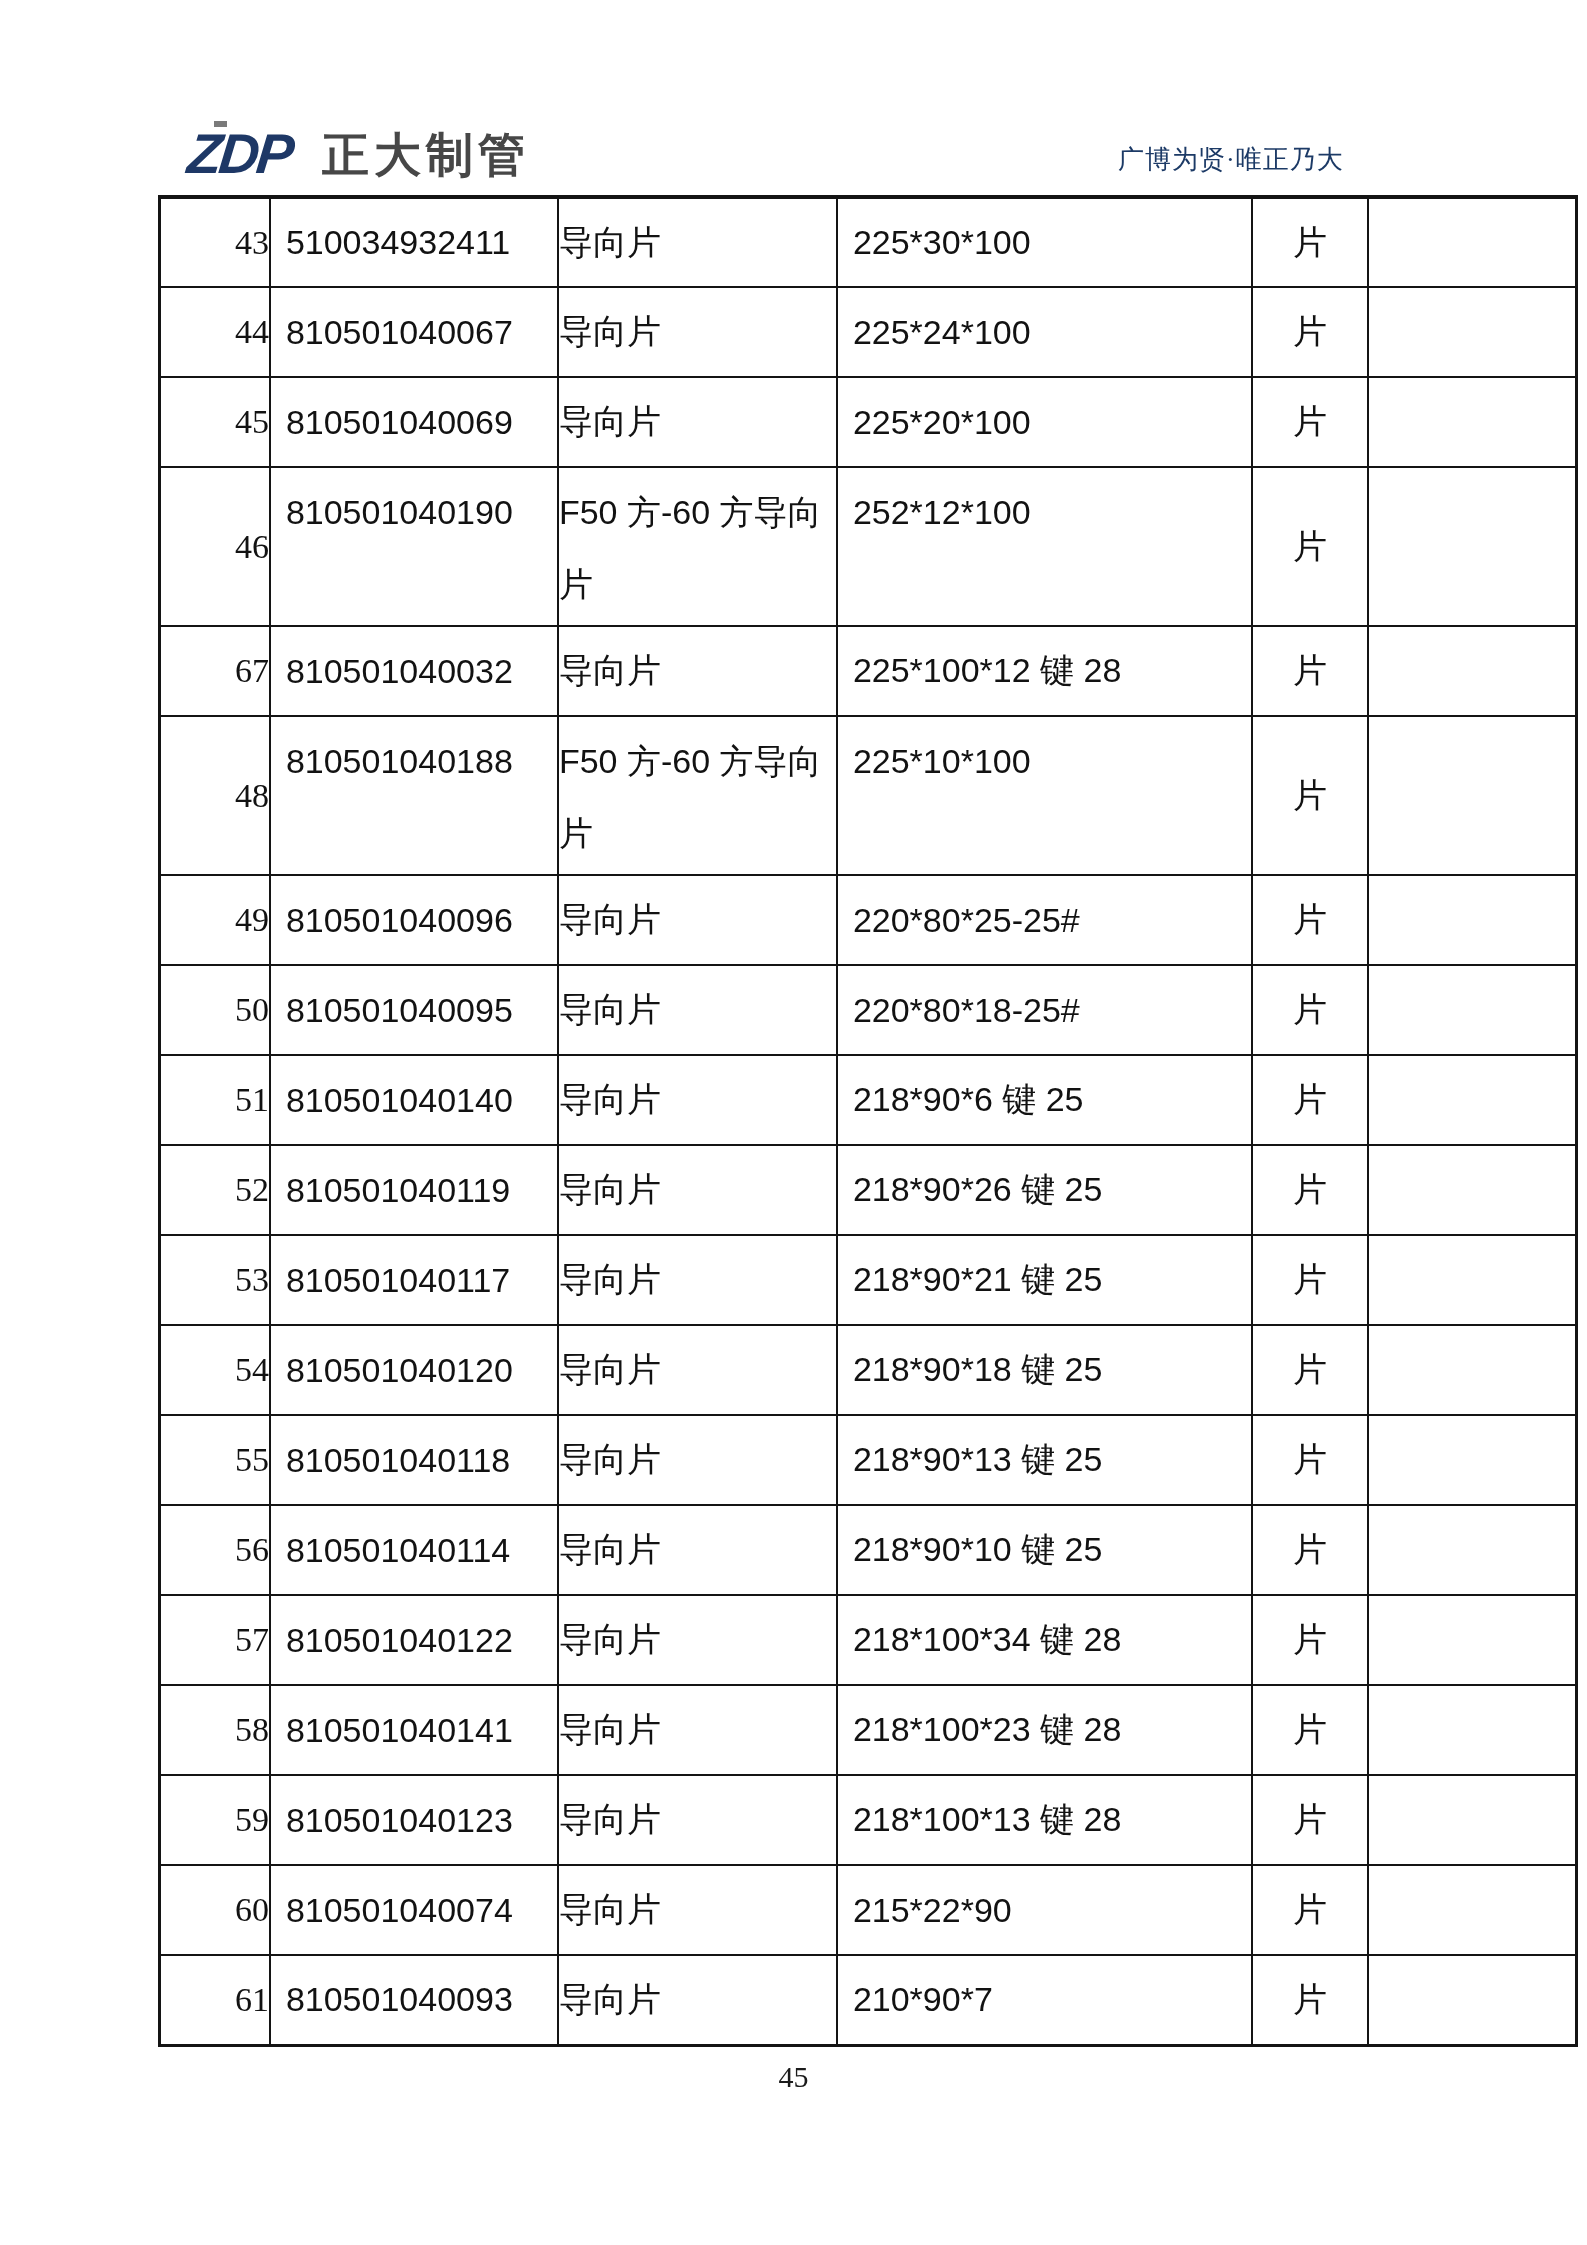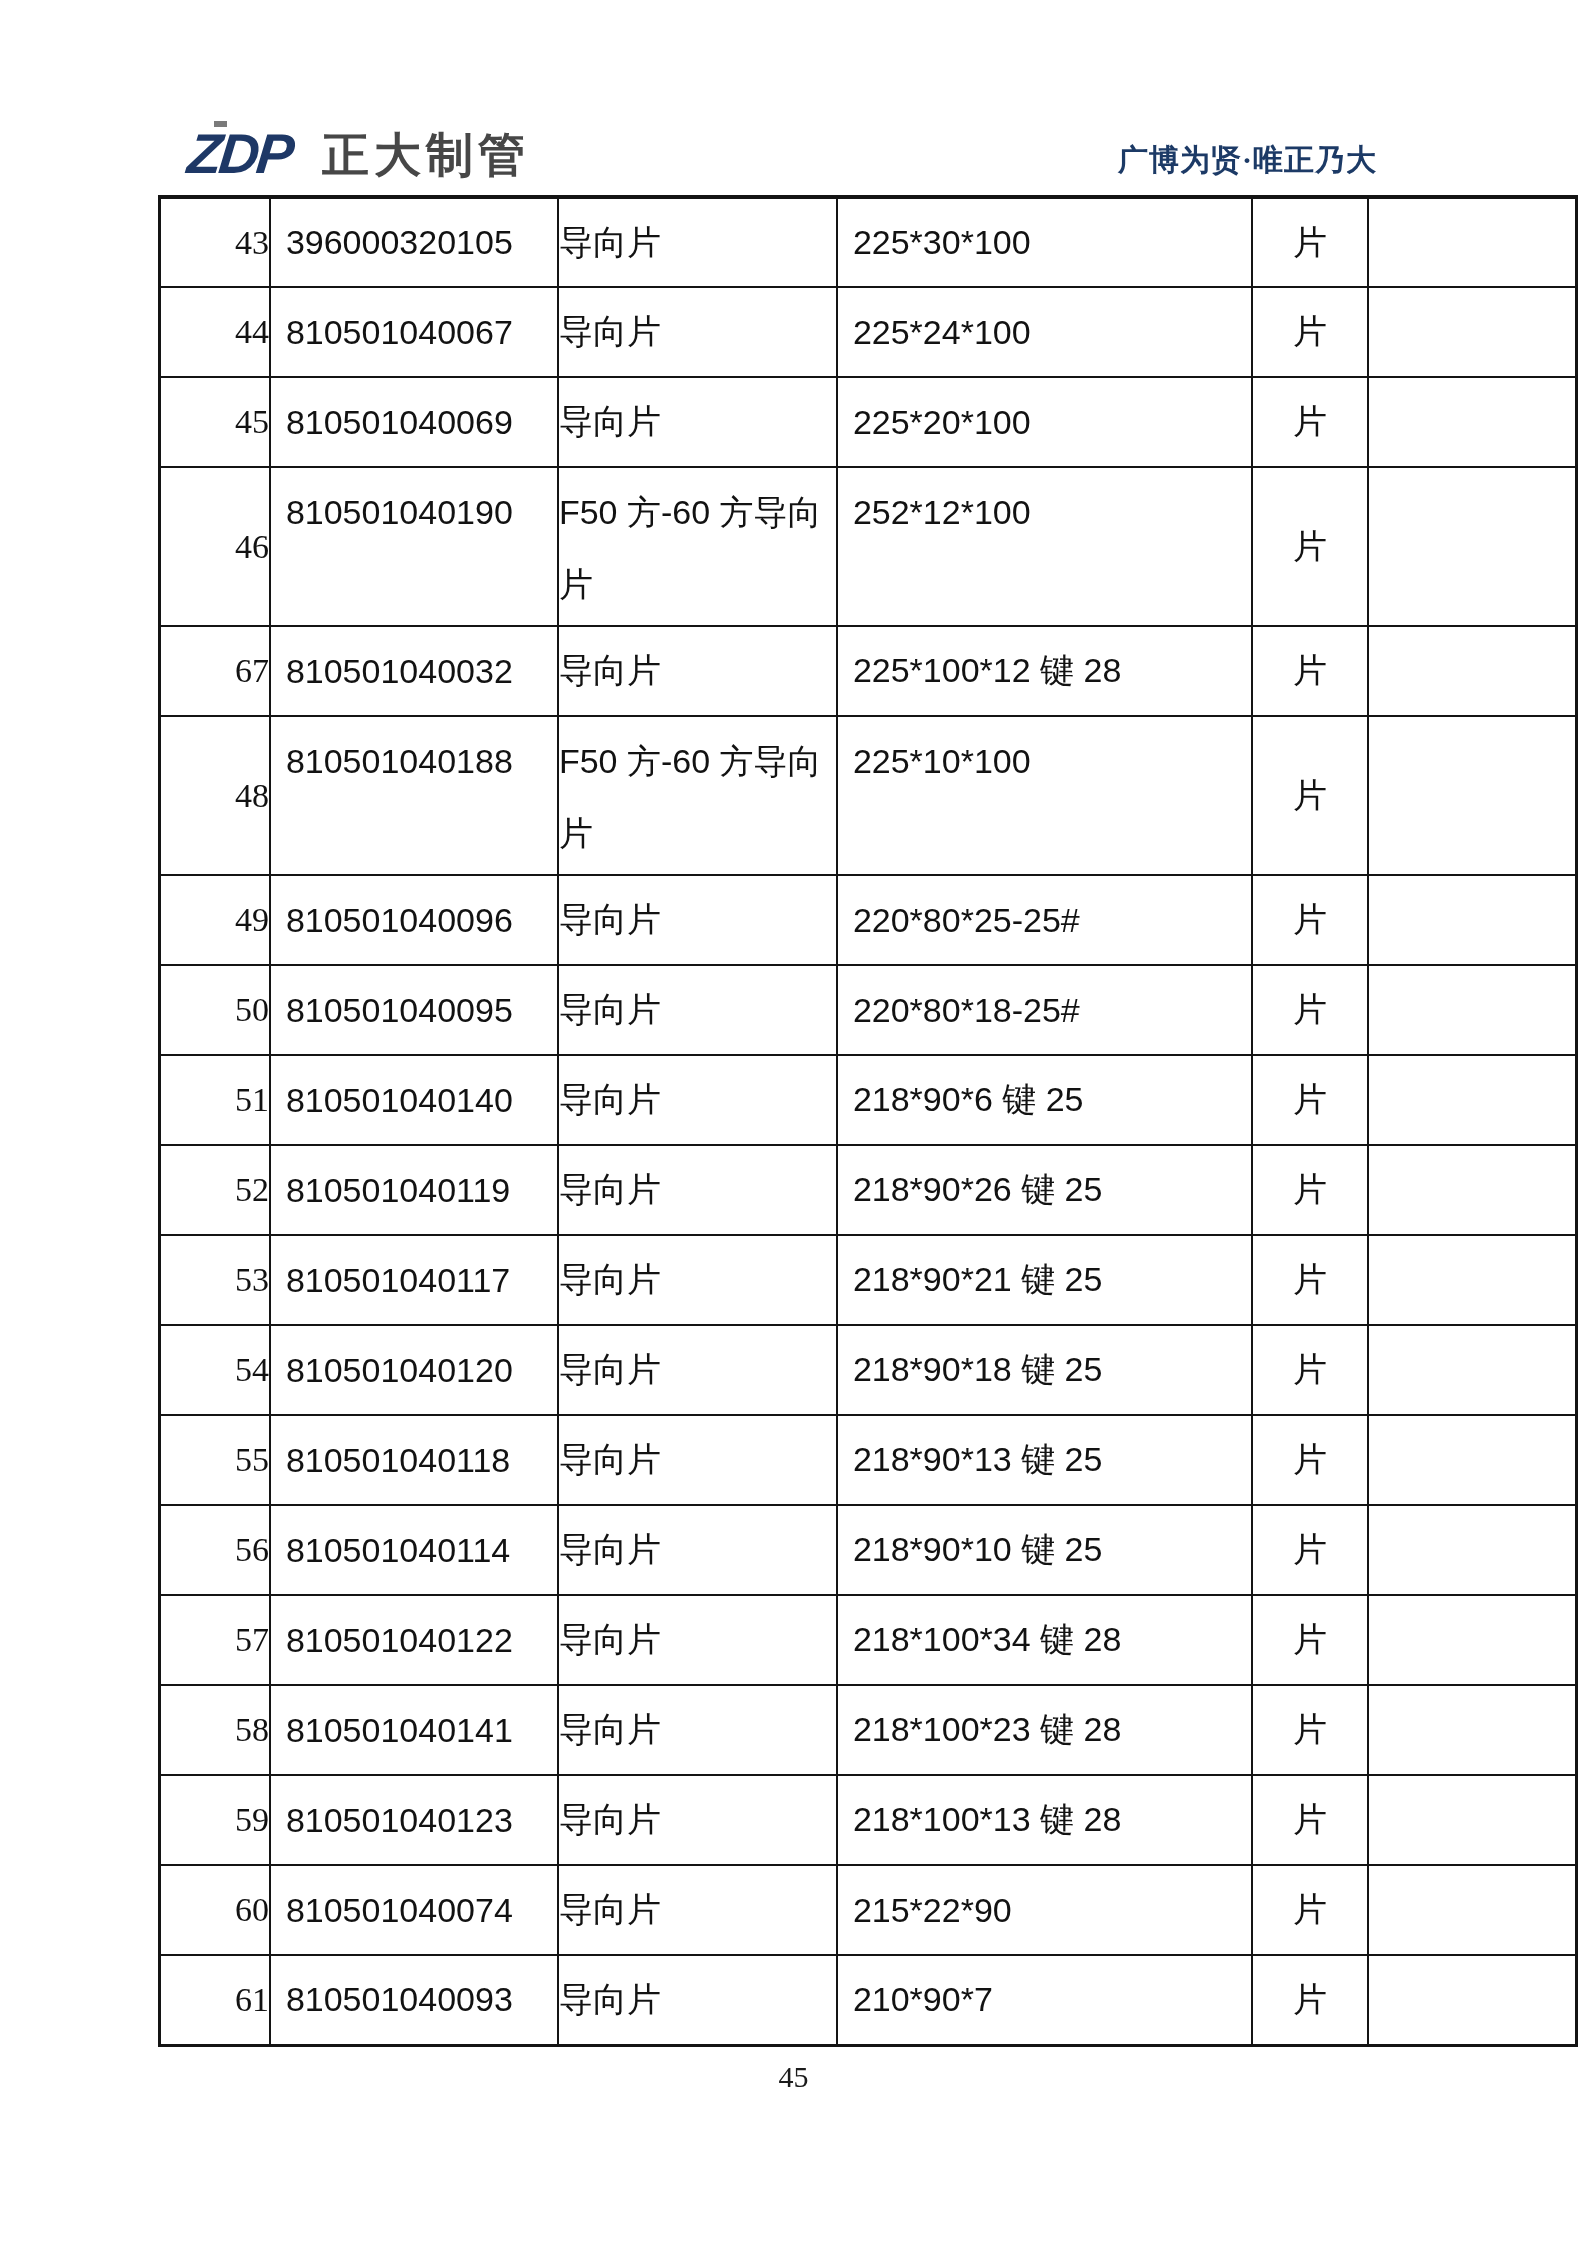--- a/index.html
+++ b/index.html
@@ -29,21 +29,21 @@
   }
   .logo-cn {
     position: absolute; left: 322px; top: 130px;
     font-weight: 900; font-size: 47px; line-height: 50px;
     letter-spacing: 5px; color: #474747;
     font-family: "Liberation Sans", sans-serif;
   }
   .slogan {
     position: absolute; left: 1118px; top: 140px;
     font-family: "Liberation Serif", serif;
-    font-weight: 700; font-size: 30px; line-height: 40px;
+    font-weight: 400; font-size: 26px; line-height: 40px;
     letter-spacing: 1px; color: #1c3a66;
     white-space: nowrap;
   }
 
   
   table.parts {
     position: absolute; left: 158px; top: 195px;
     width: 1420px;
     border-collapse: collapse;
     table-layout: fixed;
@@ -94,21 +94,21 @@
 
   <div class="logo-mark"></div>
   <div class="logo-zdp">ZDP</div>
   <div class="logo-cn">正大制管</div>
   <div class="slogan">广博为贤·唯正乃大</div>
 
   <table class="parts">
     <tbody>
         <tr class="row">
           <td class="c-num">43</td>
-          <td class="c-code">396000320105</td>
+          <td class="c-code">510034932411</td>
           <td class="c-name">导向片</td>
           <td class="c-spec">225*30*100</td>
           <td class="c-unit">片</td>
           <td class="c-note"></td>
         </tr>
         <tr class="row">
           <td class="c-num">44</td>
           <td class="c-code">810501040067</td>
           <td class="c-name">导向片</td>
           <td class="c-spec">225*24*100</td>

